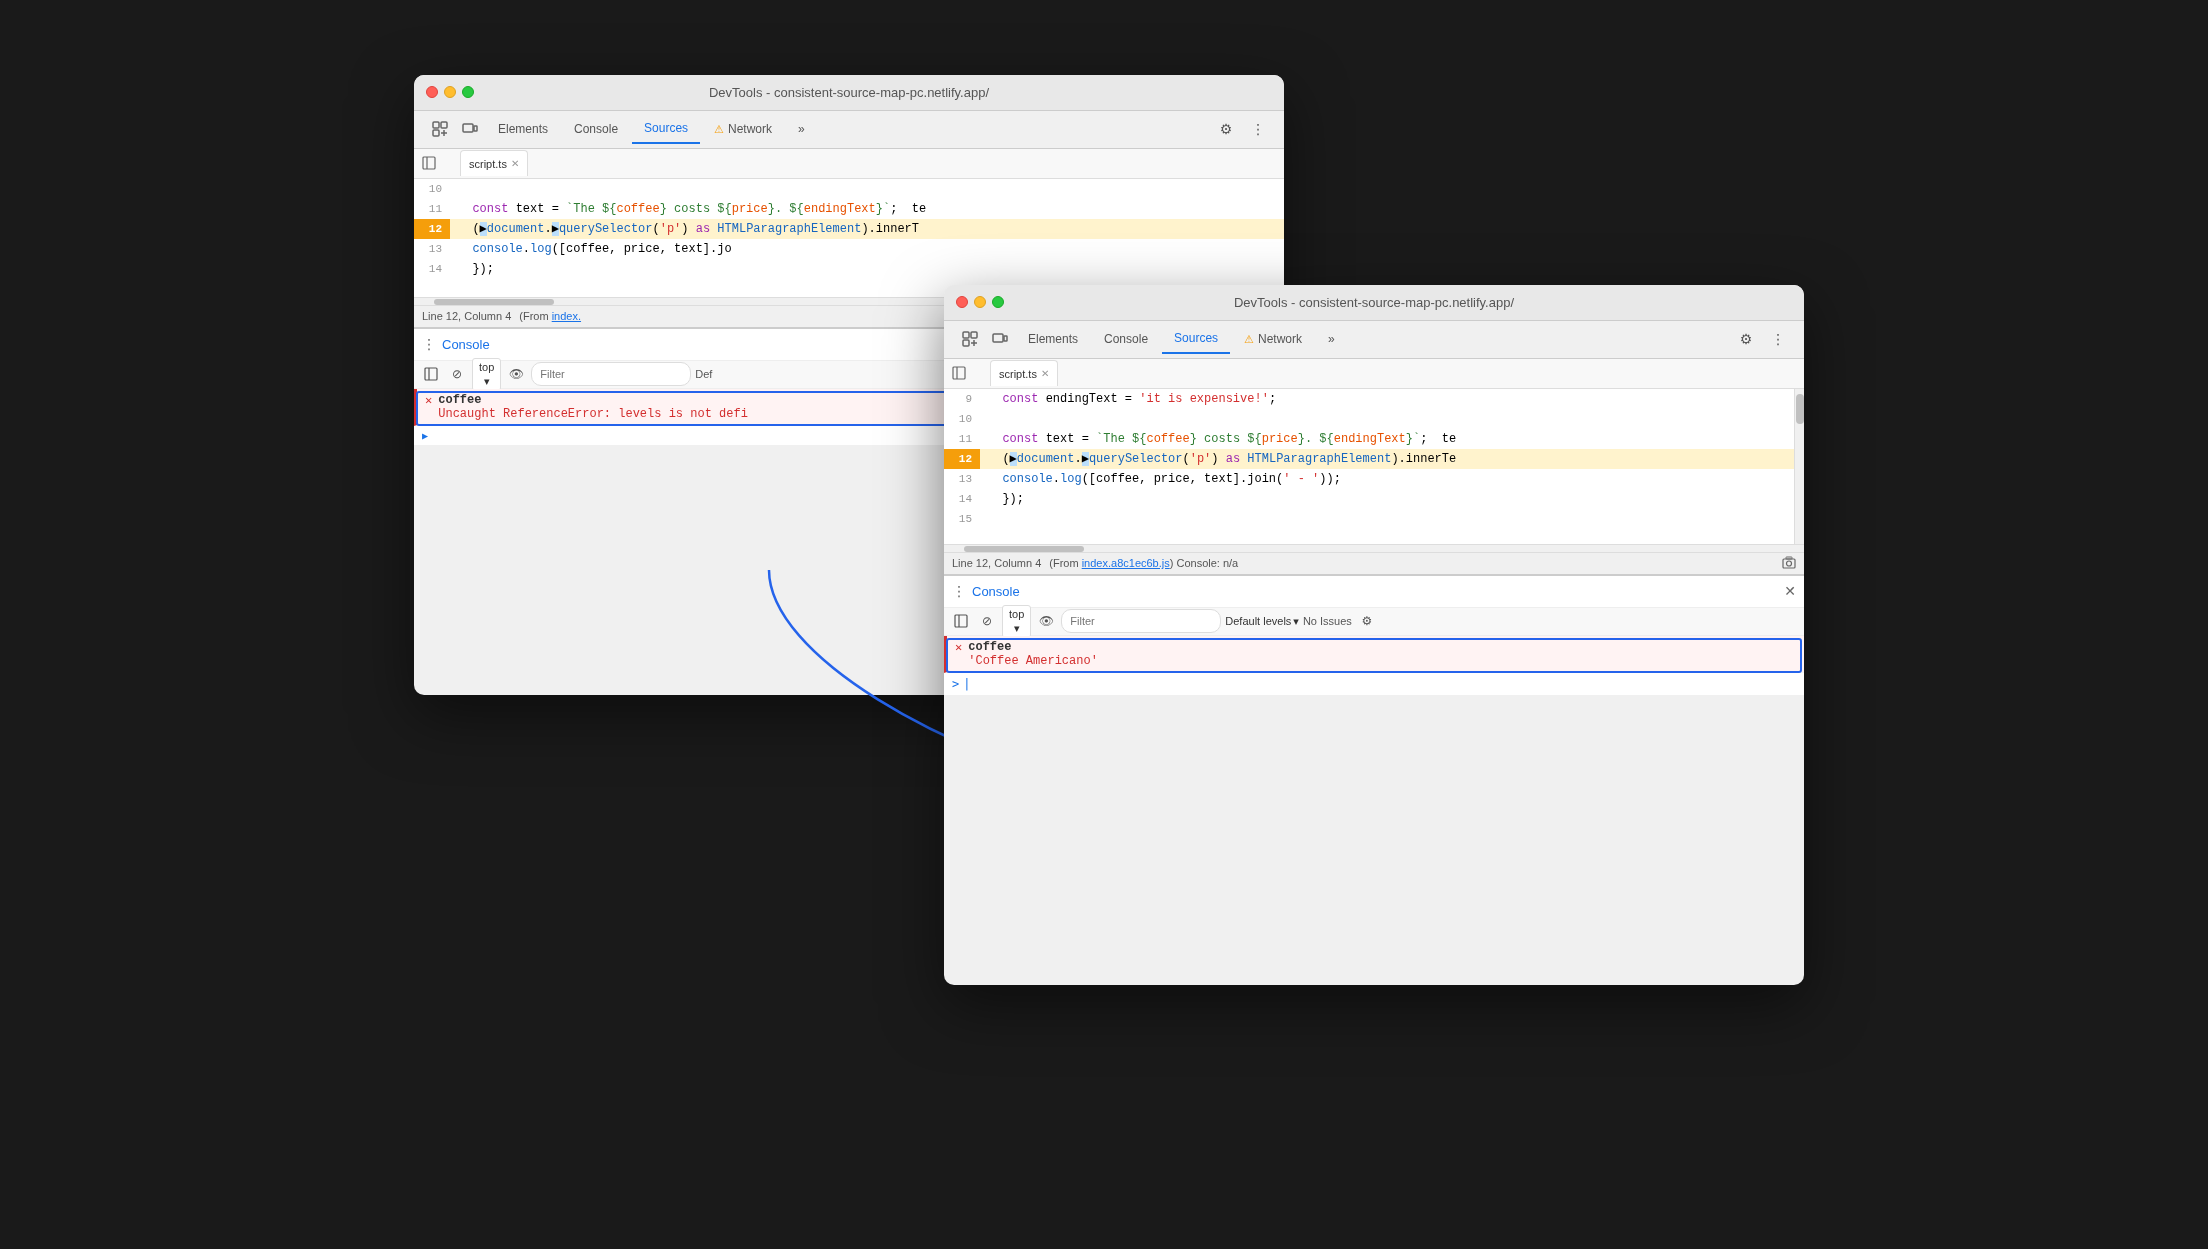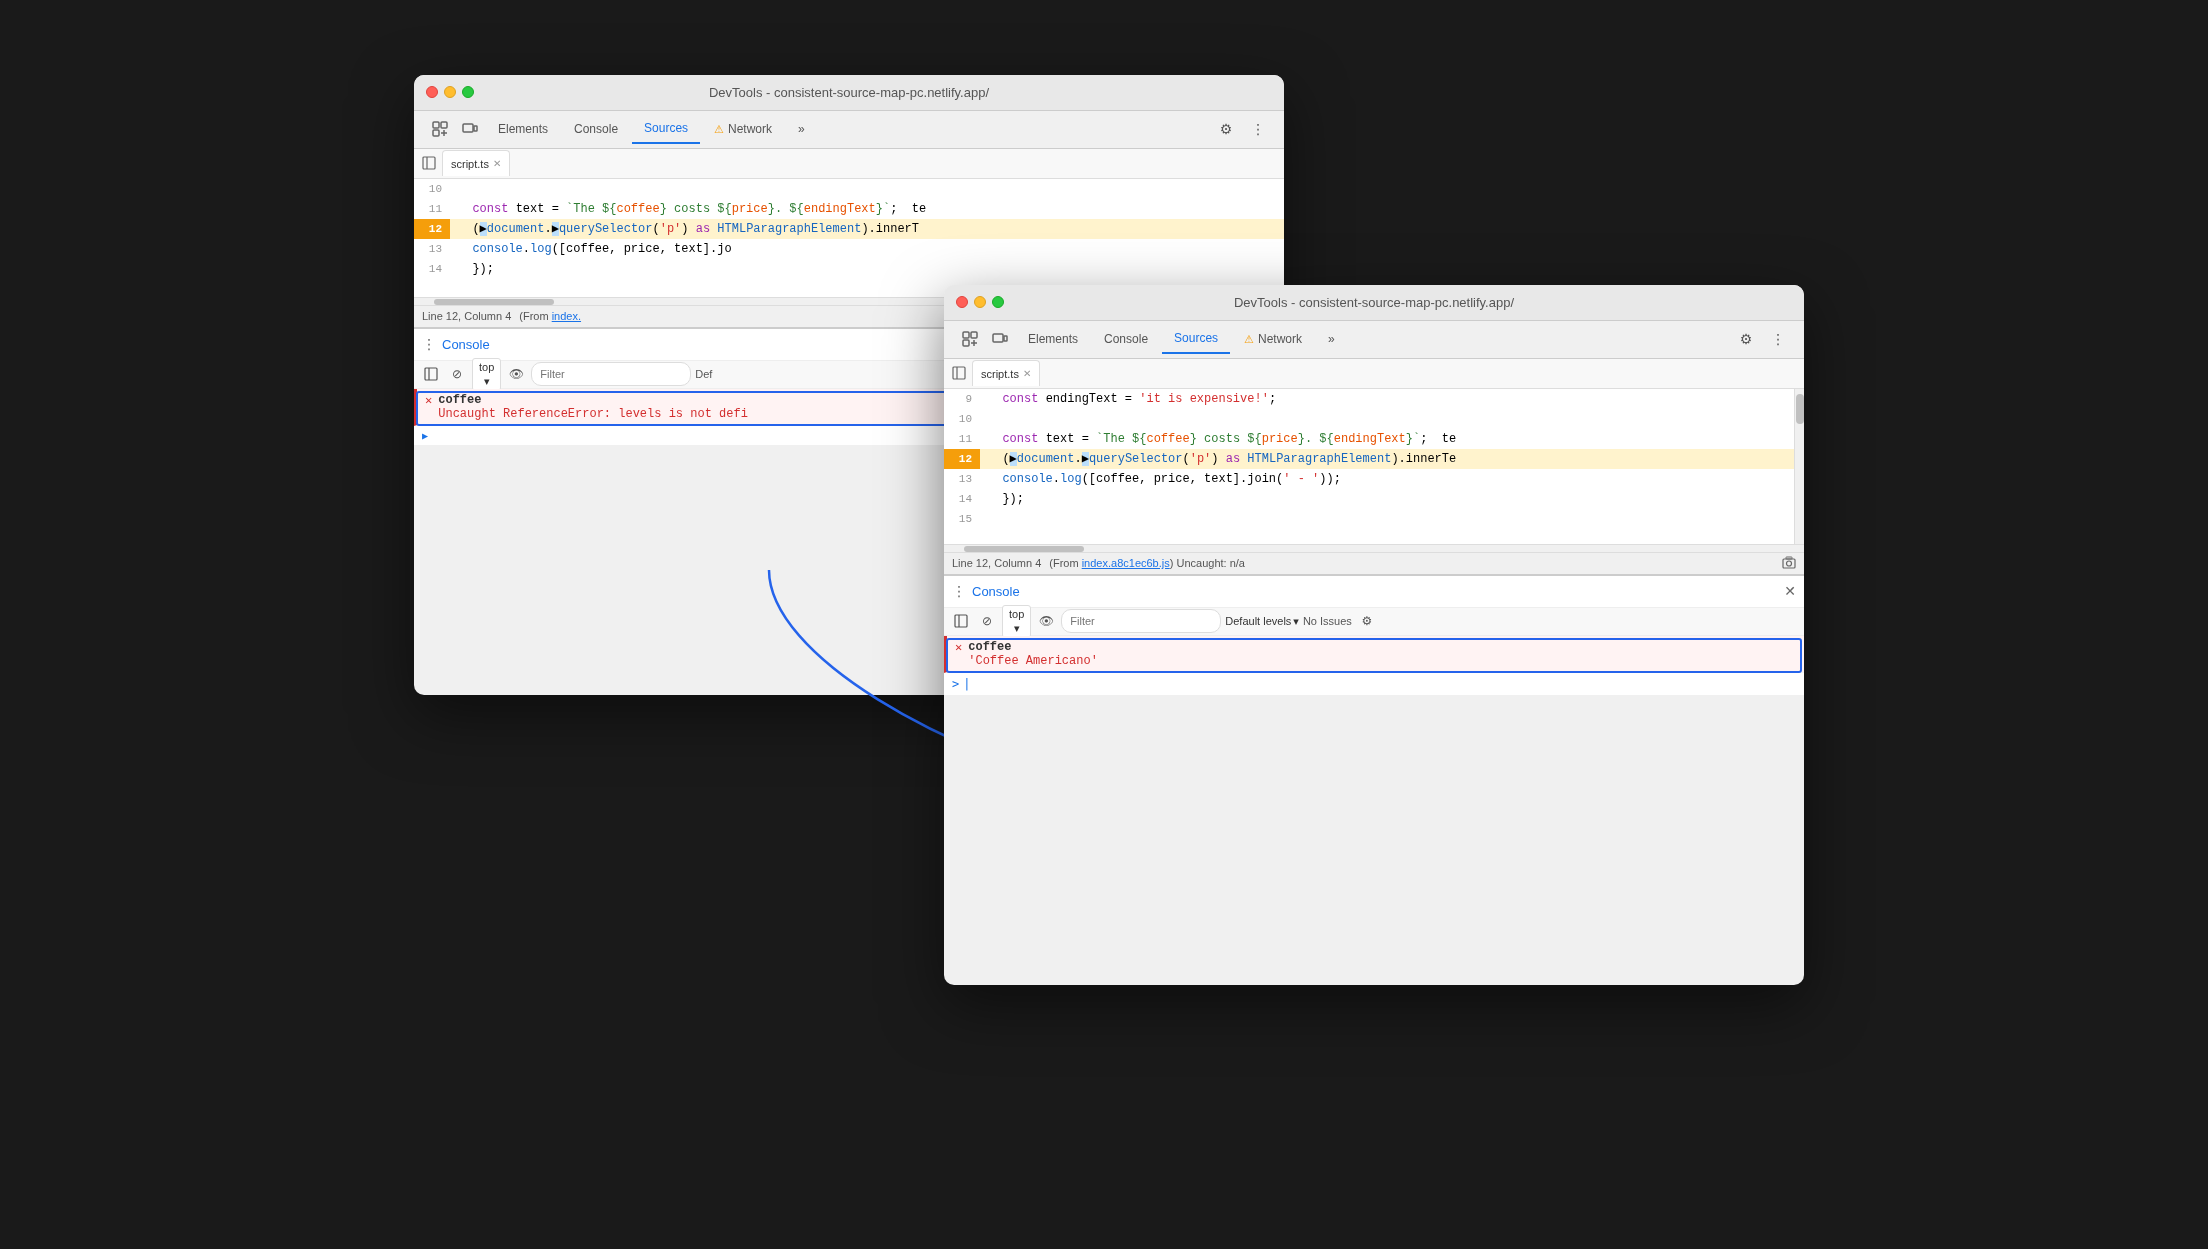--- a/index.html
+++ b/index.html
@@ -133,21 +133,21 @@
     }
 
     
     .file-tab-bar {
       display: flex;
       align-items: center;
       height: 30px;
       background: #f8f8f8;
       border-bottom: 1px solid #ddd;
       padding: 8px 4px;
-      gap: 2px;
+      gap: 20px;
     }
 
     .file-tab-icon {
       width: 22px;
       height: 22px;
       display: flex;
       align-items: center;
       justify-content: center;
       color: #666;
       font-size: 11px;
@@ -684,21 +684,21 @@
         <div style="width:8px;height:30px;background:#c0c0c0;border-radius:4px;position:absolute;top:5px;left:1px;"></div>
       </div>
     </div>
 
     <div class="h-scrollbar">
       <div class="h-scroll-thumb"></div>
     </div>
 
     <div class="status-bar">
       <span>Line 12, Column 4</span>
-      <span>(From <span class="status-link">index.a8c1ec6b.js</span>) <span>Uncaught: n/a</span></span>
+      <span>(From <span class="status-link">index.a8c1ec6b.js</span>) <span>Console: n/a</span></span>
       <div style="margin-left:auto;display:flex;align-items:center;">
         <svg width="14" height="14" viewBox="0 0 14 14" fill="none">
           <rect x="1" y="3" width="12" height="9" rx="1" stroke="#666" stroke-width="1.2" fill="none"></rect>
           <circle cx="7" cy="7.5" r="2.5" stroke="#666" stroke-width="1.2" fill="none"></circle>
           <rect x="4" y="1" width="6" height="2" rx="0.5" stroke="#666" stroke-width="1" fill="none"></rect>
         </svg>
       </div>
     </div>
 
     <div class="console-area">

